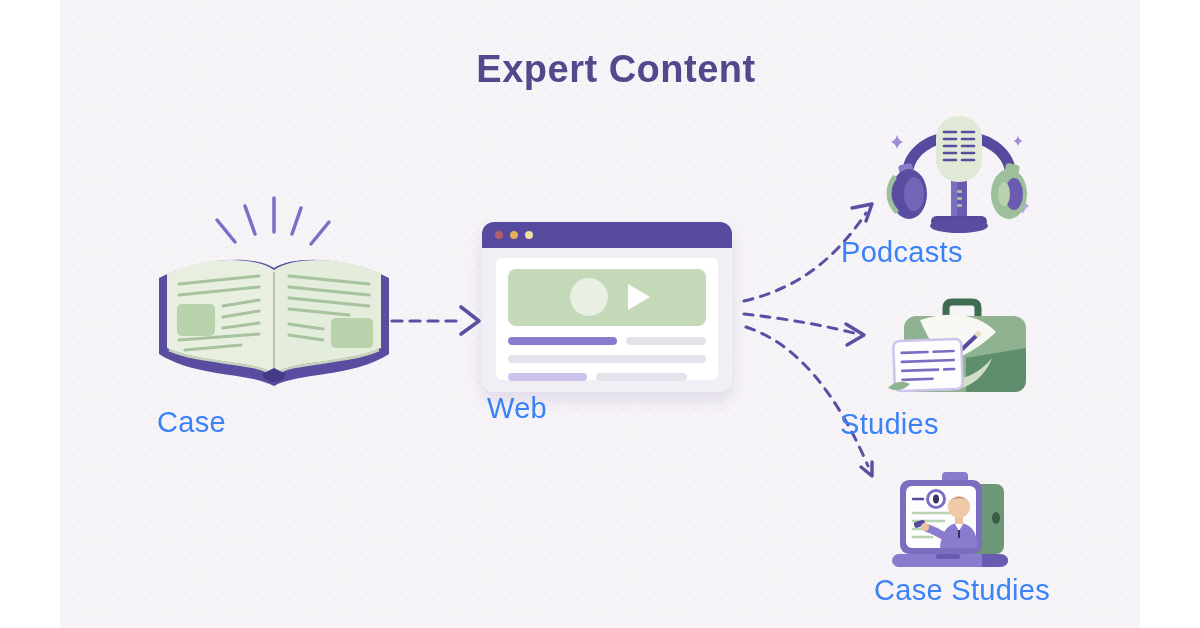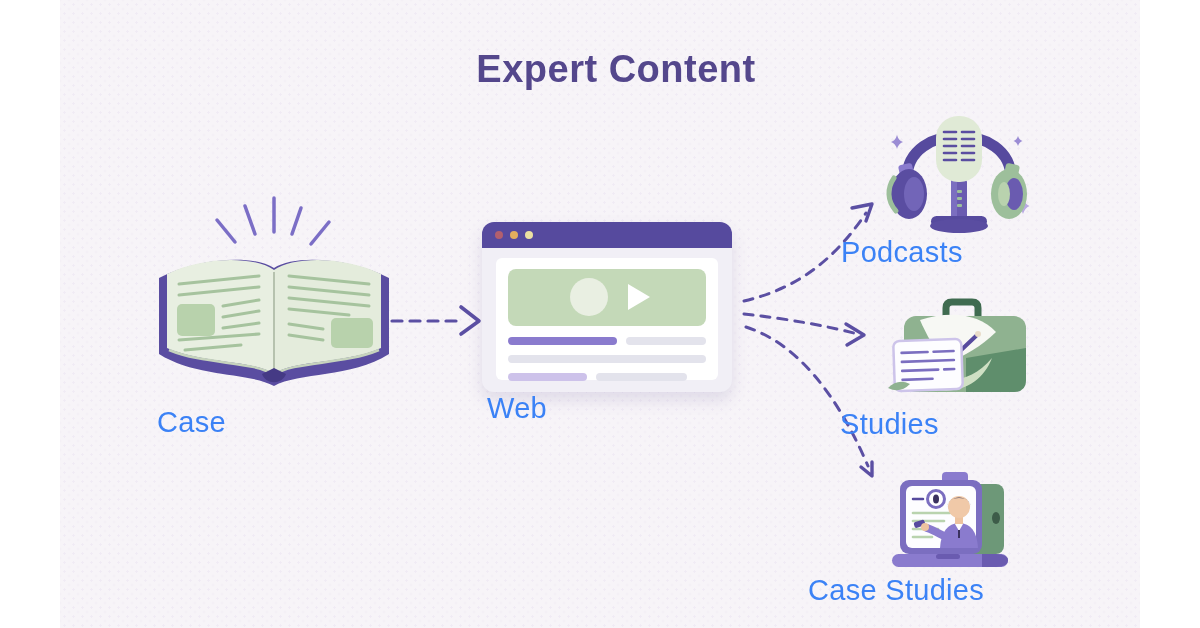--- a/index.html
+++ b/index.html
@@ -21,21 +21,21 @@
     font-size:38px; font-weight:bold; color:#54478c; letter-spacing:0.5px;
   }
   .node-label {
     position:absolute; text-align:left; font-size:29px; font-weight:normal;
     color:#3b82f6; letter-spacing:0.3px;
   }
   .lbl-book { left:157px; top:406px; width:240px; }
   .lbl-web  { left:487px; top:392px; width:240px; }
   .lbl-podcasts { left:841px; top:236px; width:240px; }
   .lbl-webinars { left:840px; top:408px; width:240px; }
-  .lbl-case-studies { left:808px; top:574px; width:240px; }
+  .lbl-case-studies { left:874px; top:574px; width:240px; }
   svg.icon { position:absolute; overflow:visible; }
   .svg-book { left:145px; top:192px; }
   .svg-podcasts { left:883px; top:98px; }
   .svg-webinars { left:880px; top:290px; }
   .svg-case { left:886px; top:460px; }
   .arrows { position:absolute; left:0; top:0; width:1200px; height:628px; pointer-events:none; }
 
   
   .browser {
     position:absolute; left:482px; top:222px; width:250px; height:170px;

